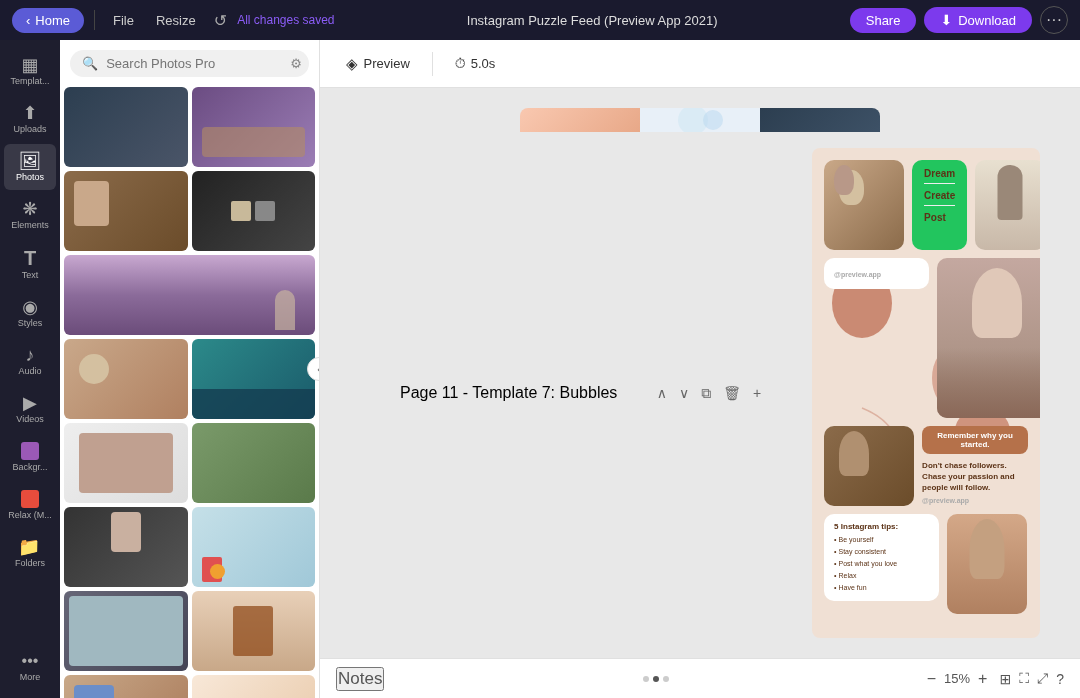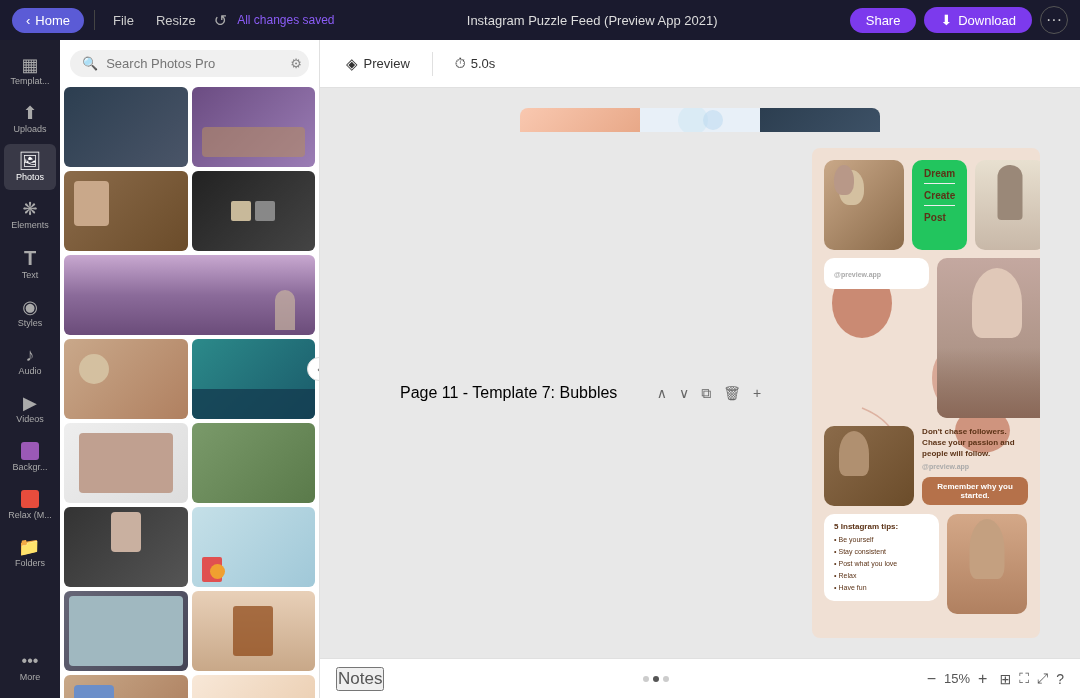--- a/index.html
+++ b/index.html
@@ -308,25 +308,25 @@
             </div>
           </div>
 
           <div style="display:flex;gap:8px;margin-bottom:8px;align-items:flex-start;position:relative;z-index:2;">
 
             <div style="width:90px;height:80px;border-radius:10px;background:linear-gradient(135deg,#8B6B4A,#6B4C2A);flex-shrink:0;overflow:hidden;position:relative;">
               <div style="position:absolute;top:5px;left:15px;width:30px;height:45px;background:#b09070;border-radius:50% 50% 20% 20%;"></div>
             </div>
 
             <div style="display:flex;flex-direction:column;gap:6px;flex:1;">
+              <div style="background:#b5714a;border-radius:8px;padding:5px 8px;font-size:8px;color:white;font-weight:600;text-align:center;">Remember why you started.</div>
               <div style="font-size:8px;color:#5c3317;font-weight:600;line-height:1.4;">
                 <div>Don't chase followers. Chase your passion and people will follow.</div>
                 <div style="font-size:7px;color:#aaa;margin-top:2px;">@preview.app</div>
               </div>
-              <div style="background:#b5714a;border-radius:8px;padding:5px 8px;font-size:8px;color:white;font-weight:600;text-align:center;">Remember why you started.</div>
             </div>
           </div>
 
           <div style="display:flex;gap:8px;align-items:flex-start;position:relative;z-index:2;">
 
             <div style="background:white;border-radius:10px;padding:8px 10px;width:115px;flex-shrink:0;">
               <div style="font-size:8px;font-weight:700;color:#5c3317;margin-bottom:3px;">5 Instagram tips:</div>
               <div style="font-size:7px;color:#5c3317;line-height:1.7;white-space:pre-line;">• Be yourself
 • Stay consistent
 • Post what you love

